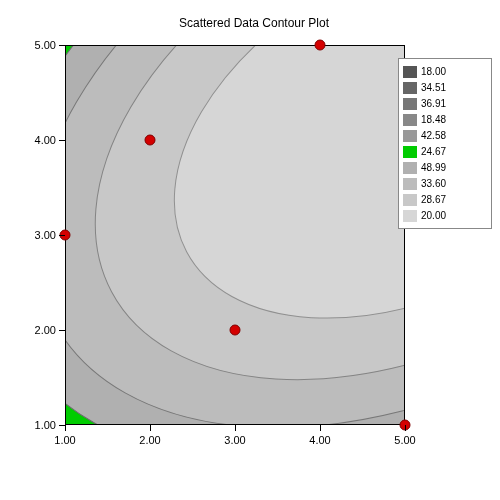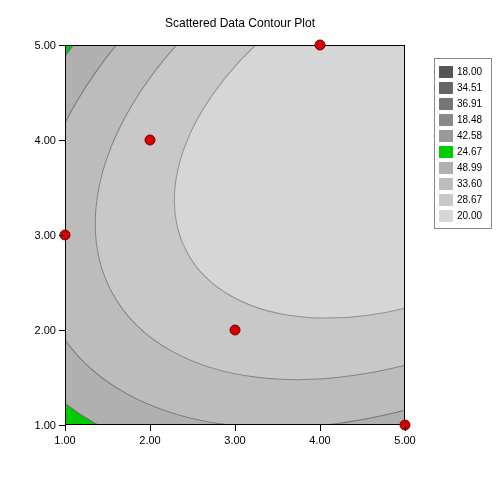--- a/index.html
+++ b/index.html
@@ -7,21 +7,21 @@
     padding: 0;
     background: #ffffff;
     font-family: Arial, sans-serif;
     width: 500px;
     height: 500px;
     position: relative;
   }
   .title {
     position: absolute;
     top: 16px;
-    left: 4px;
+    left: 18px;
     width: 472px;
     text-align: center;
     font-size: 12px;
     color: #000;
   }
   .plot-area {
     position: absolute;
     left: 65px;
     top: 45px;
     width: 340px;
@@ -56,21 +56,21 @@
   .tick-mark-y {
     position: absolute;
     height: 1px;
     width: 6px;
     background: #000;
   }
   .legend {
     position: absolute;
     right: 8px;
     top: 58px;
-    width: 58px;
+    width: 94px;
     border: 1px solid #888;
     background: #fff;
     padding: 4px 4px;
     box-sizing: border-box;
   }
   .legend-row {
     display: flex;
     align-items: center;
     margin: 1px 0;
     height: 15px;

